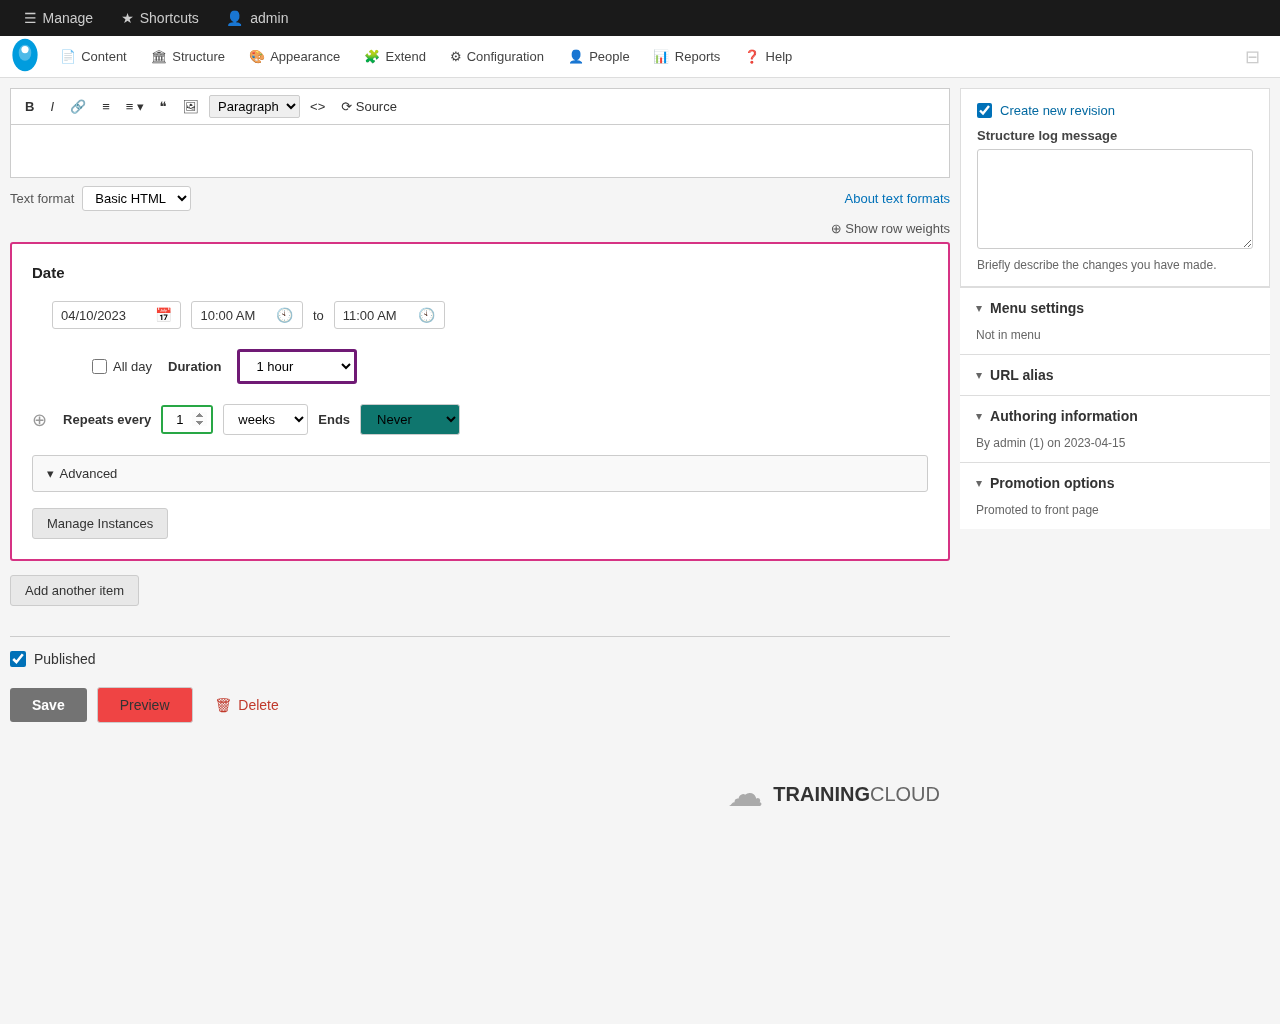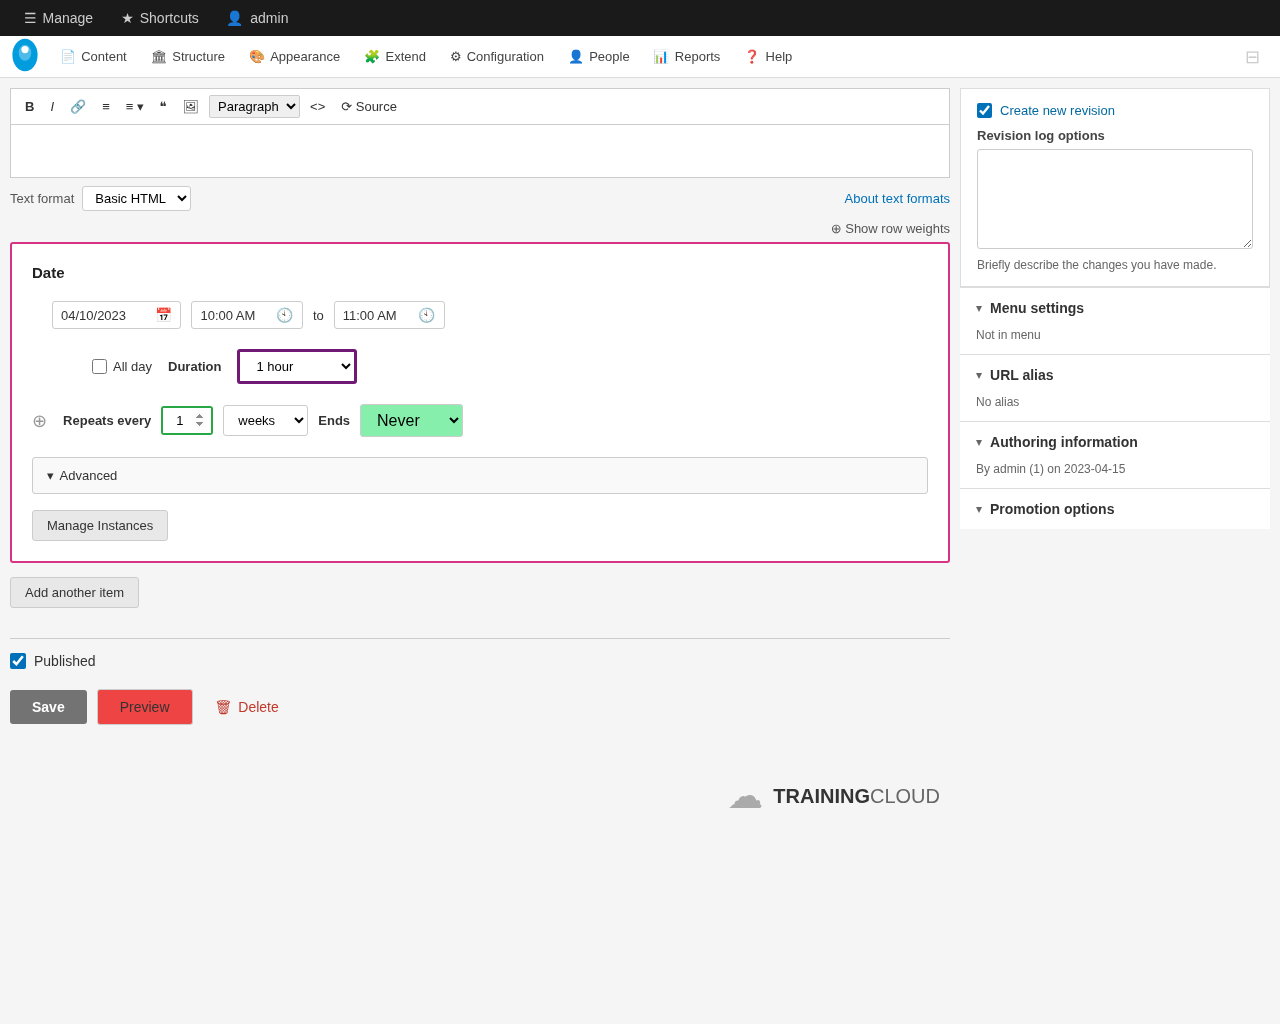--- a/index.html
+++ b/index.html
@@ -186,23 +186,23 @@
       border: 1px solid #ccc;
       padding: 6px 10px;
       font-size: 13px;
       border-radius: 3px;
       background: #fff;
     }
     .ends-label { font-size: 13px; font-weight: bold; color: #333; }
     .ends-select {
       border: 1px solid #ccc;
       padding: 6px 12px;
-      font-size: 16px;
-      border-radius: 3px;
-      background: #86efac;
+      font-size: 13px;
+      border-radius: 3px;
+      background: #0f766e;
       min-width: 100px;
     }
 
     
     .advanced-section {
       border: 1px solid #ccc;
       border-radius: 3px;
       padding: 10px 14px;
       margin-bottom: 16px;
       background: #f9f9f9;
@@ -598,21 +598,21 @@
   </div>
 
   <div class="sidebar">
 
     <div class="sidebar-section">
       <div class="revision-area">
         <div class="revision-checkbox-row">
           <input type="checkbox" checked="" style="accent-color: rgb(0, 113, 184);">
           <span class="revision-checkbox-label">Create new revision</span>
         </div>
-        <div class="revision-log-label">Revision log options</div>
+        <div class="revision-log-label">Structure log message</div>
         <textarea class="revision-log-textarea" style=""></textarea>
         <div class="revision-log-hint">Briefly describe the changes you have made.</div>
       </div>
     </div>
 
     <div class="collapsible-section">
       <div class="collapsible-header">
         <div class="collapsible-header-left">
           <span class="chevron-icon">▾</span>
           <span class="collapsible-title">Menu settings</span>
@@ -621,37 +621,37 @@
       <div class="collapsible-subtitle">Not in menu</div>
     </div>
 
     <div class="collapsible-section">
       <div class="collapsible-header">
         <div class="collapsible-header-left">
           <span class="chevron-icon">▾</span>
           <span class="collapsible-title">URL alias</span>
         </div>
       </div>
-      <div class="collapsible-subtitle">No alias</div>
     </div>
 
     <div class="collapsible-section">
       <div class="collapsible-header">
         <div class="collapsible-header-left">
           <span class="chevron-icon">▾</span>
           <span class="collapsible-title">Authoring information</span>
         </div>
       </div>
       <div class="collapsible-subtitle">By admin (1) on 2023-04-15</div>
     </div>
 
     <div class="collapsible-section">
       <div class="collapsible-header">
         <div class="collapsible-header-left">
           <span class="chevron-icon">▾</span>
           <span class="collapsible-title">Promotion options</span>
         </div>
       </div>
+      <div class="collapsible-subtitle">Promoted to front page</div>
     </div>
 
   </div>
 
 </div>
 
 </body></html>

